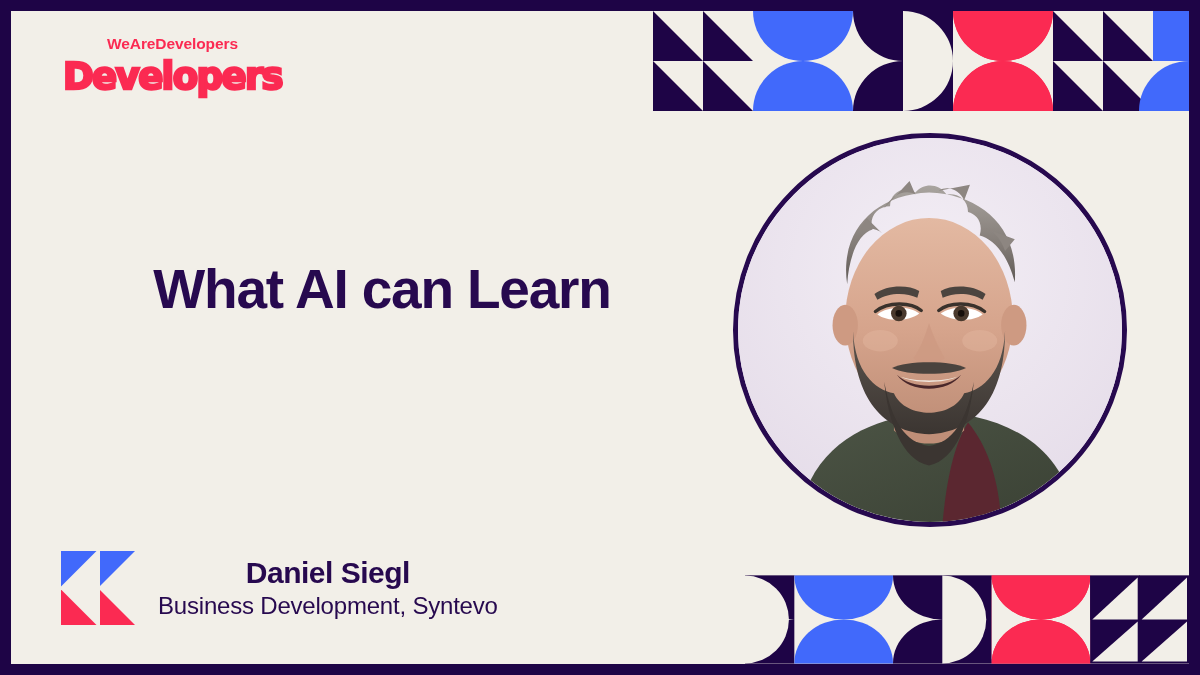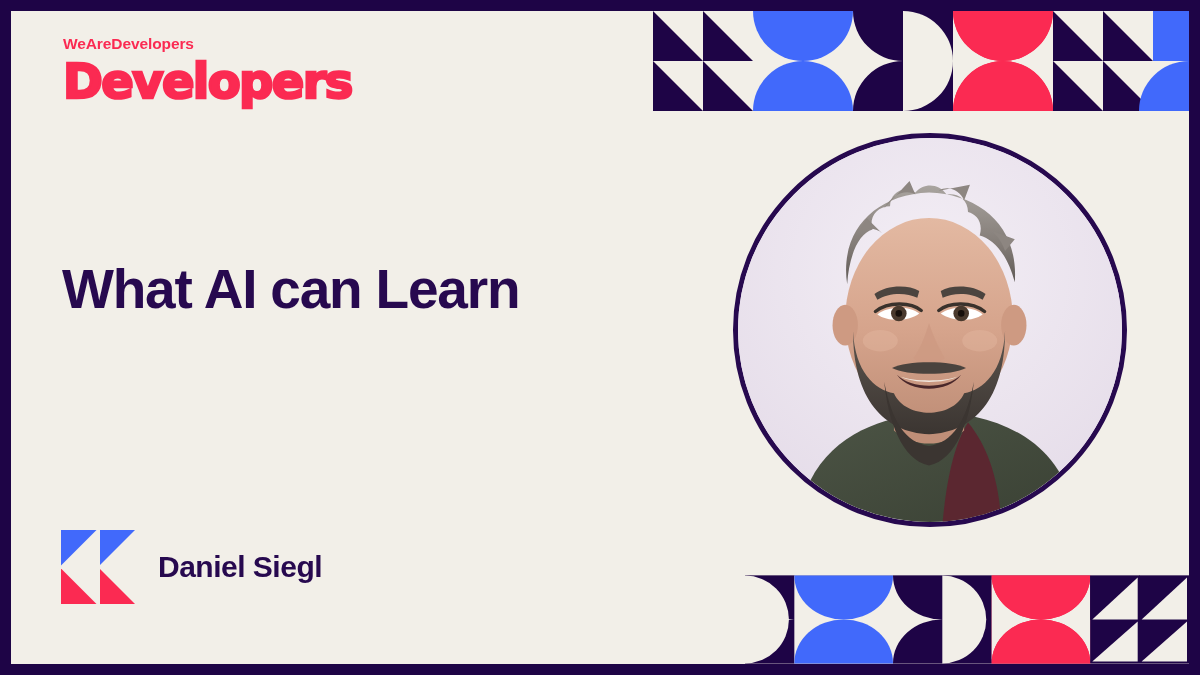--- a/index.html
+++ b/index.html
@@ -5,20 +5,21 @@
   * { box-sizing: border-box; margin: 0; padding: 0; }
   html, body {
     width: 1200px; height: 675px;
     font-family: "Liberation Sans", sans-serif;
     overflow: hidden;
   }
   #slide {
     position: relative;
     width: 1200px; height: 675px;
     background: #1E0446;
+    text-align: center;
   }
   
   #panel {
     position: absolute;
     left: 11px; top: 11px;
     width: 1178px; height: 653px;
     background: #F2EFE8;
   }
 
   
@@ -49,21 +50,21 @@
     font-style: italic;
     font-weight: 700;
     font-size: 34px;
     letter-spacing: -0.6px;
     margin-left: 8px;
     -webkit-text-stroke: 2.2px #FB2A52;
   }
   .wm-devs {
     font-family: "DejaVu Sans", sans-serif;
     font-weight: 700;
-    font-size: 48px;
+    font-size: 37px;
     letter-spacing: -1.6px;
     -webkit-text-stroke: 2.6px #FB2A52;
     display: block;
     margin-top: 2px;
   }
 
   
   #title {
     position: absolute;
     left: 62px; top: 258px;
@@ -73,21 +74,21 @@
     font-weight: 700;
     font-size: 55px;
     line-height: 1.16;
     letter-spacing: -1.2px;
   }
   #title .tline { display: block; white-space: nowrap; }
 
   
   #speaker {
     position: absolute;
-    left: 61px; top: 530px;
+    left: 61px; top: 551px;
     display: flex;
     align-items: center;
     gap: 23px;
   }
   #speaker-mark {
     width: 74px; height: 74px;
     display: grid;
     grid-template-columns: 1fr 1fr;
     grid-template-rows: 1fr 1fr;
     gap: 3px;
@@ -305,16 +306,17 @@
 
   <div id="speaker">
     <div id="speaker-mark">
       <div class="mk blue-ul"></div>
       <div class="mk blue-ul"></div>
       <div class="mk red-ll"></div>
       <div class="mk red-ll"></div>
     </div>
     <div id="speaker-text">
       <div id="speaker-name">Daniel Siegl</div>
+      <div id="speaker-role">Business Development, Syntevo</div>
     </div>
   </div>
 
 </div>
 
 </body></html>

